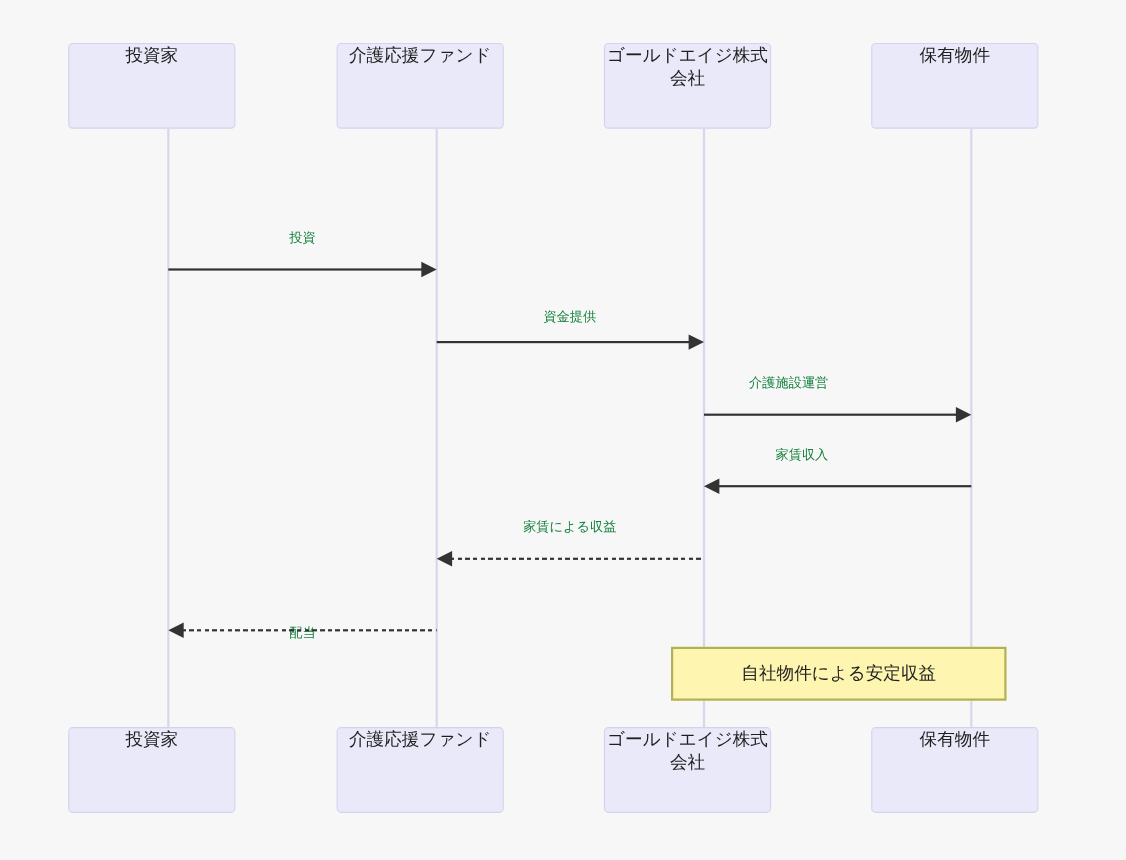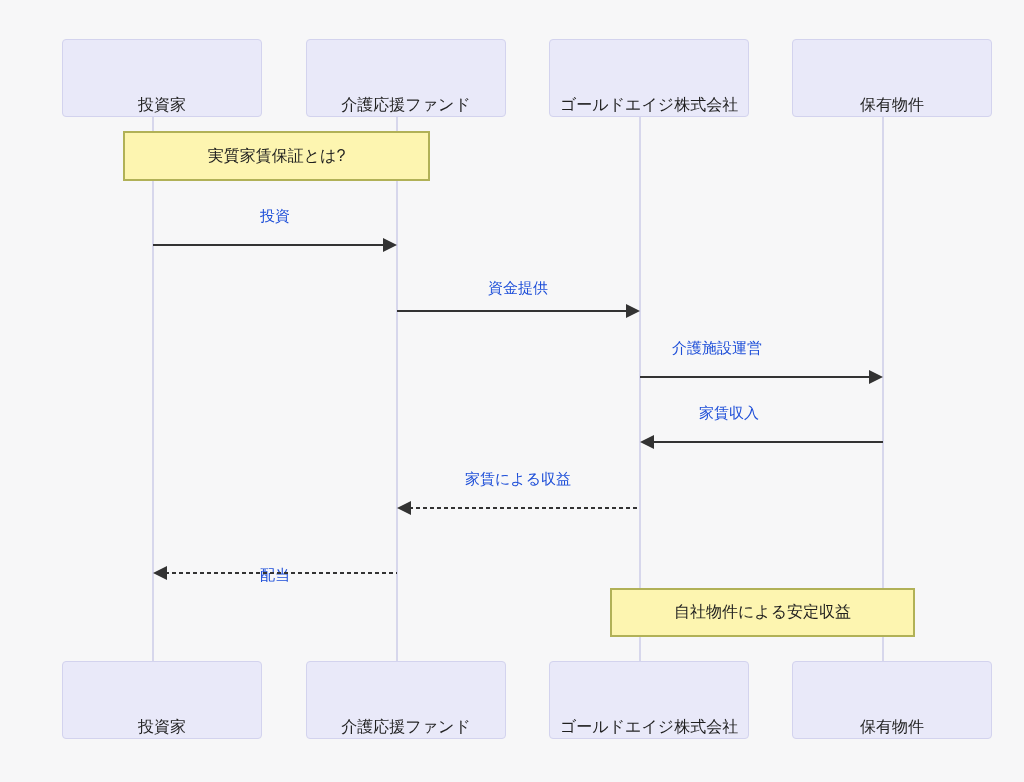--- a/index.html
+++ b/index.html
@@ -17,49 +17,49 @@
   }
   .lifeline {
     position: absolute;
     top: 117px;
     height: 544px;
     width: 2px;
     background: #d7d7ec;
   }
   .actor-box {
     position: absolute;
-    width: 200px;
+    width: 152px;
     height: 78px;
     background: #e9e9f9;
     border: 1px solid #d3d3ee;
     border-radius: 4px;
     display: flex;
-    align-items: flex-end;
+    align-items: flex-start;
     justify-content: center;
     font-size: 16px;
     color: #1f1f1f;
     text-align: center;
   }
   .note-box {
     position: absolute;
     background: #fdf5b0;
     border: 2px solid #b1b157;
     display: flex;
     align-items: center;
     justify-content: center;
     font-size: 16px;
     color: #1f1f1f;
     text-align: center;
   }
   .msg-label {
     position: absolute;
     transform: translateX(-50%);
-    font-size: 15px;
+    font-size: 12px;
     line-height: 22px;
-    color: #1d4ed8;
+    color: #15803d;
     white-space: nowrap;
   }
   .msg-line {
     position: absolute;
     height: 2px;
     background: #333333;
   }
   .msg-line.dotted {
     background: repeating-linear-gradient(to right, #333333 0px, #333333 4px, transparent 4px, transparent 7px);
   }
@@ -76,23 +76,20 @@
 </head>
 <body>
 
 <div class="canvas">
 
   <div class="lifeline" style="left:152px;"></div>
   <div class="lifeline" style="left:396px;"></div>
   <div class="lifeline" style="left:639px;"></div>
   <div class="lifeline" style="left:882px;"></div>
 
-  <div class="note-box" style="left:123px; top:131px; width:307px; height:50px;">
-    <span>実質家賃保証とは?</span>
-  </div>
 
   <div class="msg-label" style="left:275px; top:205px;">投資</div>
   <div class="msg-line" style="left:153px; top:244px; width:232px;"></div>
   <div class="arrow-head right" style="left:383px; top:238px;"></div>
 
   <div class="msg-label" style="left:518px; top:277px;">資金提供</div>
   <div class="msg-line" style="left:397px; top:310px; width:231px;"></div>
   <div class="arrow-head right" style="left:626px; top:304px;"></div>
 
   <div class="msg-label" style="left:717px; top:337px;">介護施設運営</div>

